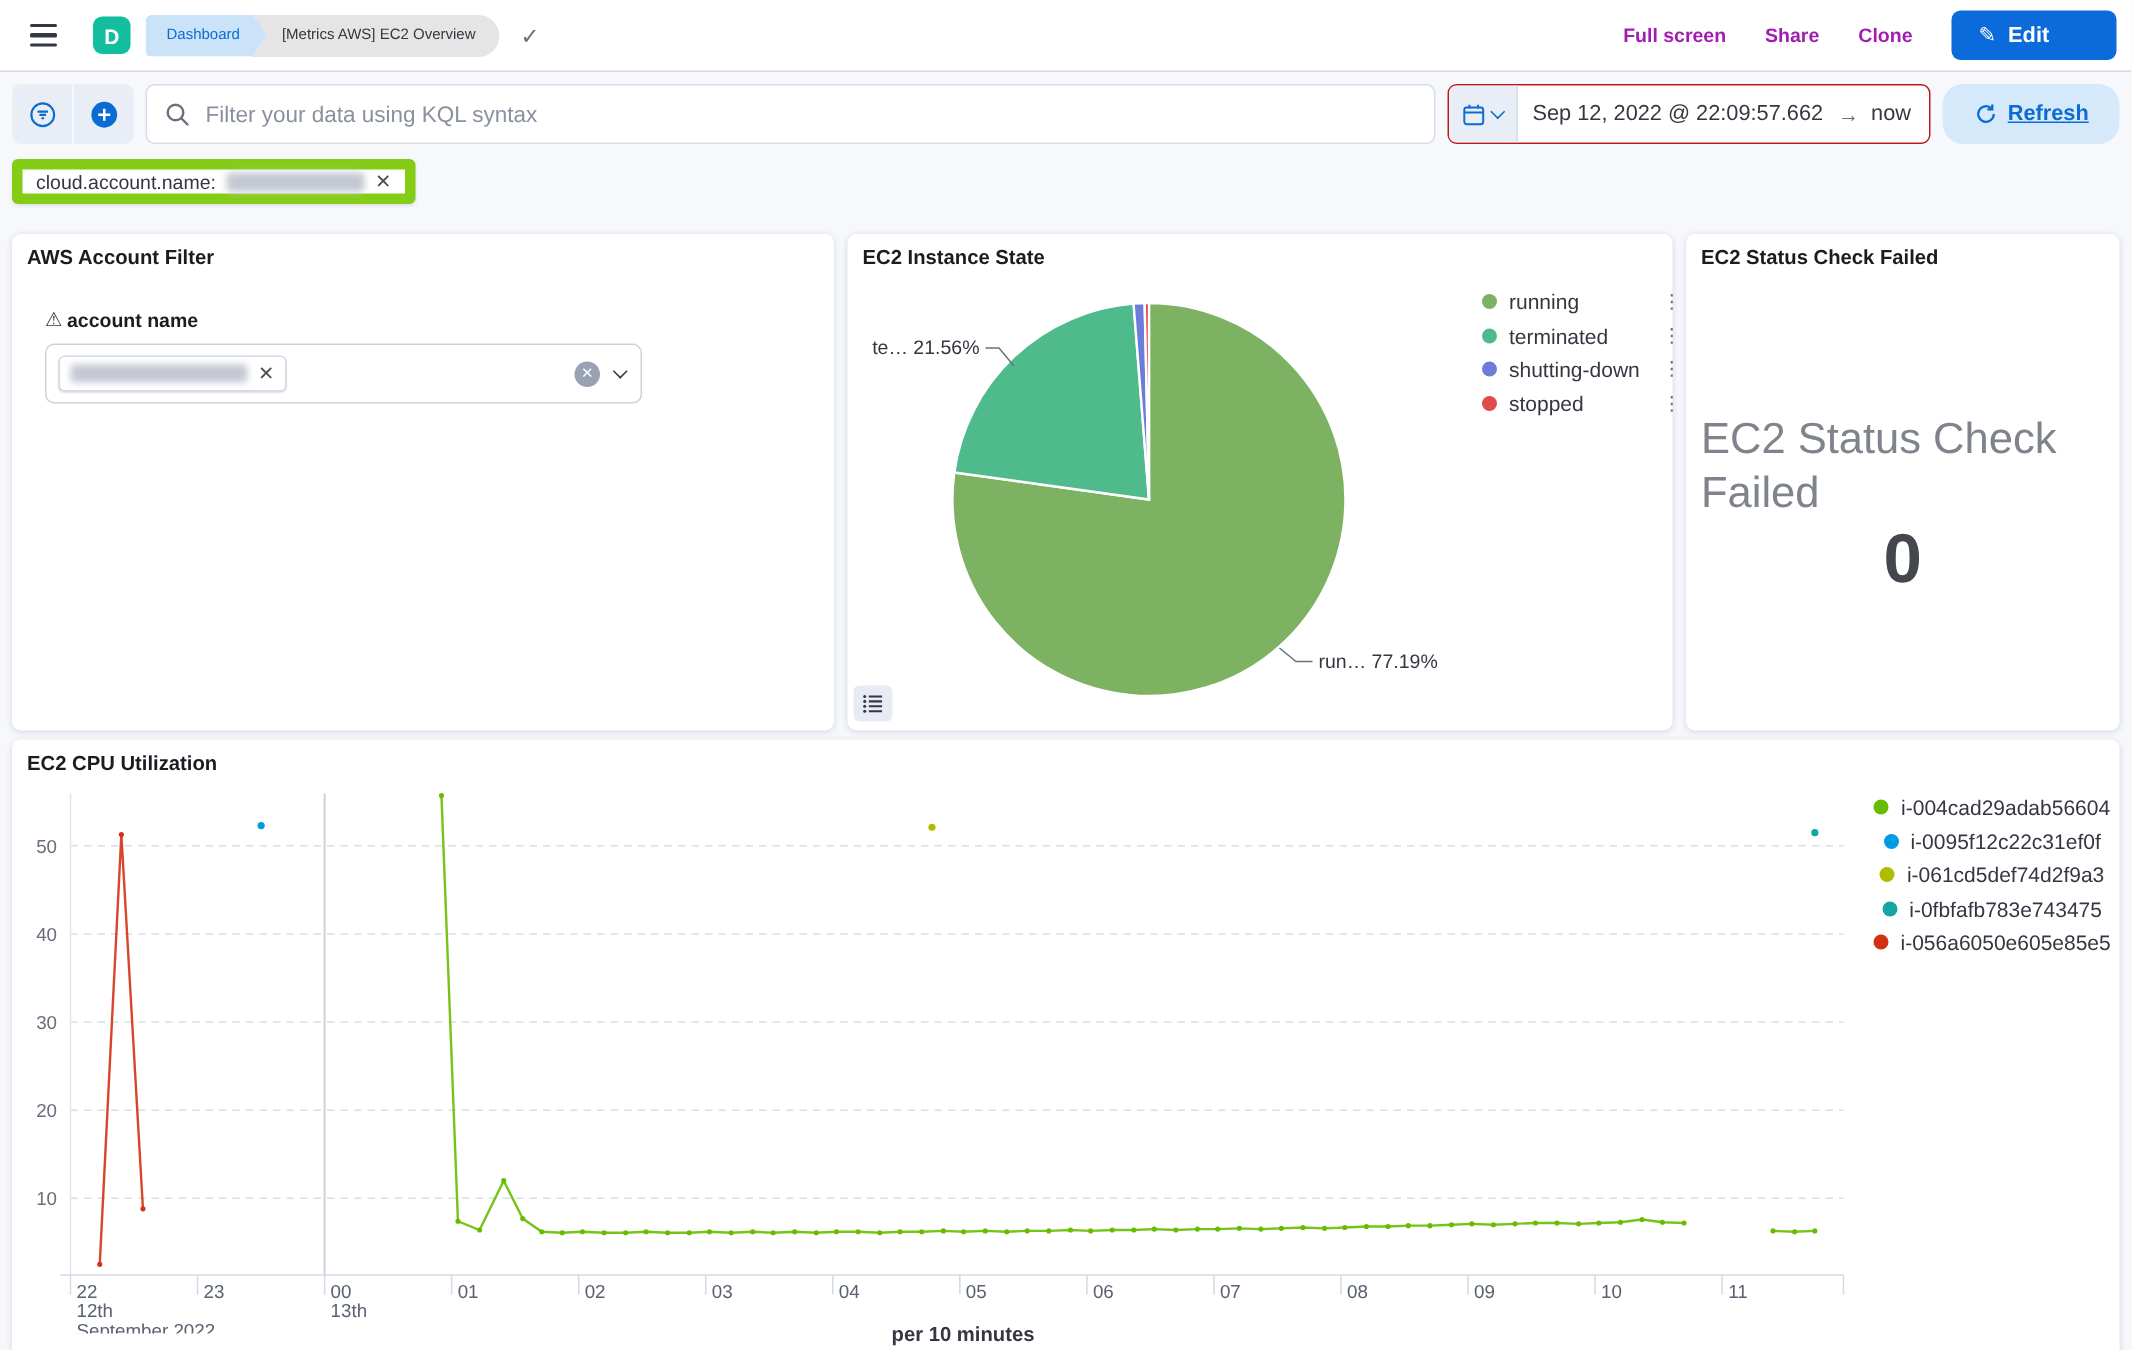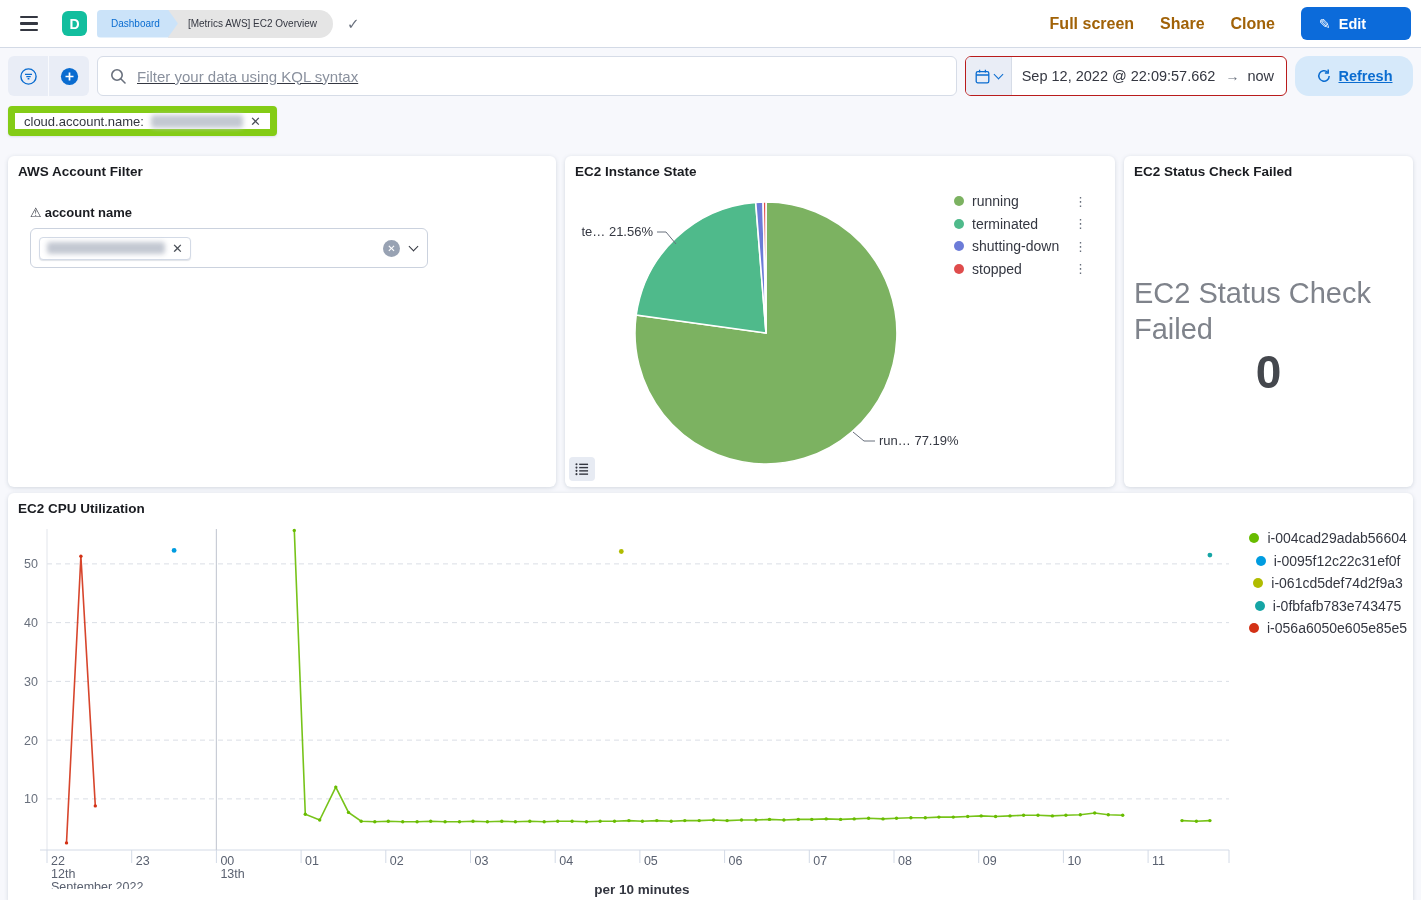--- a/index.html
+++ b/index.html
@@ -13,29 +13,29 @@
   
   .topnav{height:48px;background:#fff;border-bottom:1px solid #D3DAE6;display:flex;align-items:center;padding:0 10px;}
   .menu-btn{width:38px;height:38px;display:flex;flex-direction:column;justify-content:center;gap:4px;align-items:center;background:none;border:none;cursor:pointer;}
   .menu-btn i{display:block;width:18px;height:2.4px;background:#343741;border-radius:1px;}
   .logo{width:25px;height:25px;border-radius:6px;background:#12BE9E;color:#fff;font-weight:bold;font-size:14px;display:flex;align-items:center;justify-content:center;margin:0 10px 0 14px;}
   .bc{height:28px;display:flex;align-items:center;font-size:10px;font-weight:400;}
   .bc1{background:#CBE3F9;color:#0A6CD0;padding:0 18px 0 14px;border-radius:4px 0 0 4px;clip-path:polygon(0 0,calc(100% - 10px) 0,100% 50%,calc(100% - 10px) 100%,0 100%);position:relative;z-index:2;}
   .bc2{background:#e5e5e5;color:#343741;padding:0 16px 0 20px;border-radius:0 14px 14px 0;margin-left:-10px;z-index:1;}
   .check-ic{margin-left:14px;color:#69707D;font-size:15px;}
   .nav-right{margin-left:auto;display:flex;align-items:center;gap:26px;}
-  .nav-link{color:#a16207;font-size:16px;font-weight:600;text-decoration:none;cursor:pointer;}
+  .nav-link{color:#a21caf;font-size:13px;font-weight:600;text-decoration:none;cursor:pointer;}
   .edit-btn{background:#0C6BDA;color:#fff;border:none;border-radius:6px;height:33px;min-width:110px;padding:0 18px;font-size:14.5px;font-weight:600;display:flex;align-items:center;gap:8px;cursor:pointer;font-family:inherit;}
   .pencil{font-size:14px;}
   
   .query-row{display:flex;align-items:center;gap:8px;padding:8px;}
   .filter-group{width:81px;height:40px;background:#E9EDF6;border-radius:6px;display:flex;overflow:hidden;}
   .fg-btn{flex:1;display:flex;align-items:center;justify-content:center;background:none;border:none;cursor:pointer;}
   .fg-btn:first-child{border-right:1px solid #F9FAFD;}
-  .search-box{flex:1;height:40px;background:#fff;border:1px solid #D6DCE7;border-radius:6px;display:flex;align-items:center;padding:0 12px;gap:8px;text-decoration:underline;}
+  .search-box{flex:1;height:40px;background:#fff;border:1px solid #D6DCE7;border-radius:6px;display:flex;align-items:center;padding:0 12px;gap:8px;}
   .search-box input{flex:1;border:none;outline:none;font-size:15px;font-family:inherit;color:#343741;background:transparent;}
   .search-box input::placeholder{color:#8A919E;}
   .datepicker{width:322px;height:40px;background:#fff;border:1px solid #b91c1c;border-radius:6px;display:flex;align-items:center;overflow:hidden;}
   .cal-seg{width:54px;height:100%;background:#E9EDF6;border-right:1px solid #D6DCE7;display:flex;align-items:center;justify-content:center;gap:5px;cursor:pointer;}
   .chev{width:7px;height:7px;border-right:1.8px solid #0A6CD0;border-bottom:1.8px solid #0A6CD0;transform:rotate(45deg);margin-top:-3px;}
   .chev.dark{border-color:#343741;}
   .date-text{padding:0 10px;font-size:14.5px;color:#343741;white-space:nowrap;}
   .range-arrow{color:#69707D;font-size:14px;}
   .now-text{padding:0 12px 0 8px;font-size:14.5px;color:#343741;}
   .refresh-btn{width:118px;height:40px;background:#D6E9FA;border:none;border-radius:14px;color:#0A6CD0;font-size:14.5px;font-weight:600;display:flex;align-items:center;justify-content:center;gap:7px;cursor:pointer;font-family:inherit;}
@@ -58,21 +58,21 @@
   
   .af-body{margin:26px 10px 0 12px;}
   .af-label{display:flex;align-items:center;gap:3px;font-size:13px;font-weight:700;color:#1A1C21;}
   .warn-ic{font-size:13px;color:#343741;}
   .combo{margin-top:8px;width:398px;height:40px;border:1px solid #CBD2DE;border-radius:6px;background:#fff;display:flex;align-items:center;padding:0 10px 0 8px;cursor:text;}
   .token{display:inline-flex;align-items:center;gap:7px;border:1px solid #D3DAE6;border-radius:4px;background:#fff;box-shadow:0 1px 1px rgba(152,162,179,.3);padding:3px 7px;}
   .combo-right{margin-left:auto;display:flex;align-items:center;gap:10px;}
   .clear-circle{width:17px;height:17px;border-radius:50%;background:#98A2B3;color:#fff;font-size:10px;display:flex;align-items:center;justify-content:center;cursor:pointer;}
   
   .pie-svg{position:absolute;left:0;top:24px;}
-  .pie-legend{position:absolute;left:389px;top:38px;display:flex;flex-direction:column;gap:8.5px;width:132px;}
+  .pie-legend{position:absolute;left:423px;top:38px;display:flex;flex-direction:column;gap:8.5px;width:132px;}
   .leg-item{display:flex;align-items:center;gap:8px;font-size:14px;color:#343741;cursor:pointer;height:14px;}
   .leg-dot{width:10px;height:10px;border-radius:50%;flex:0 0 auto;}
   .leg-kebab{margin-left:auto;color:#69707D;font-size:13px;letter-spacing:-1px;cursor:pointer;}
   .legend-toggle{position:absolute;left:4px;bottom:6px;width:26px;height:24px;background:#E7EBF3;border:none;border-radius:4px;display:flex;align-items:center;justify-content:center;cursor:pointer;}
   
   .metric-wrap{display:flex;flex-direction:column;align-items:center;margin-top:96px;}
   .metric-label{font-size:29px;color:#7F838B;line-height:36px;}
   .metric-value{font-size:46px;font-weight:700;color:#44474D;line-height:50px;}
   
   .row2{margin-top:6px;}

